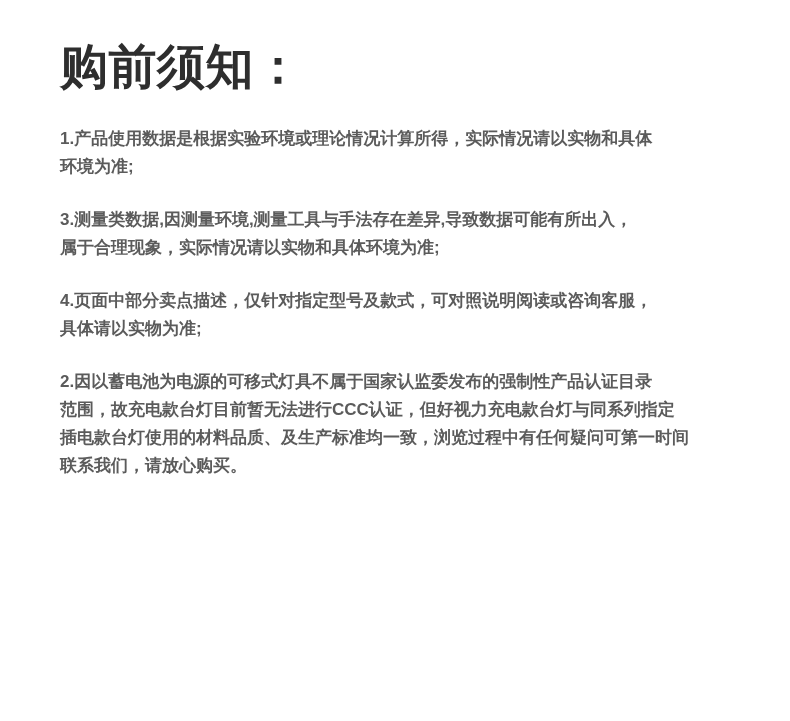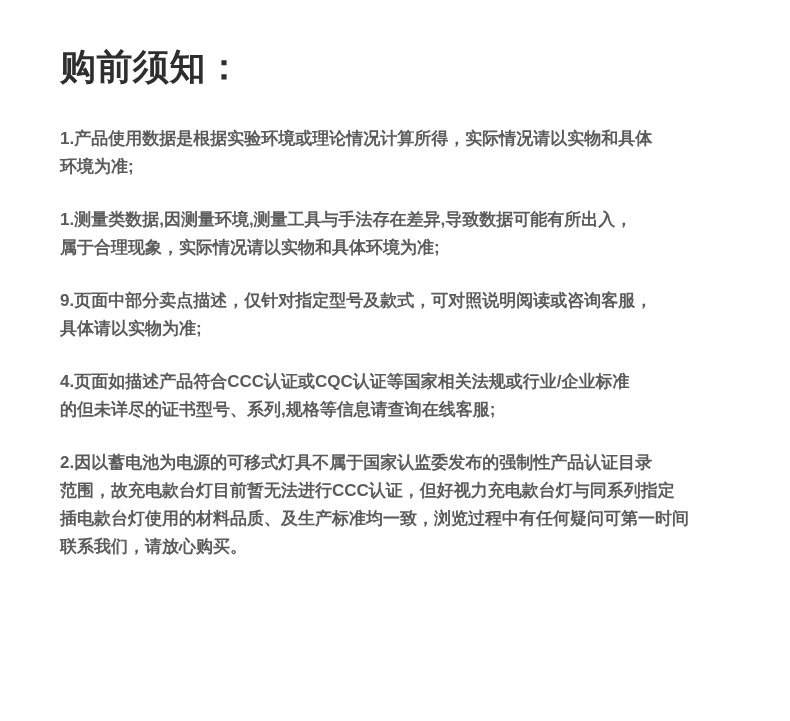--- a/index.html
+++ b/index.html
@@ -15,21 +15,21 @@
   }
   .notice-page {
     box-sizing: border-box;
     width: 790px;
     height: 721px;
     padding: 36px 20px 0 60px;
     background: #ffffff;
   }
   .notice-title {
     margin: 0 0 27px 0;
-    font-size: 36px;
+    font-size: 48px;
     line-height: 62px;
     font-weight: bold;
     color: #2e2e2e;
     letter-spacing: 0.5px;
     white-space: pre;
   }
   .notice-para {
     margin: 0 0 25px 0;
     font-size: 17px;
     line-height: 28px;
@@ -40,27 +40,25 @@
 </style>
 </head>
 <body>
 
 <main class="notice-page">
   <h1 class="notice-title">购前须知：</h1>
 
   <p class="notice-para">1.产品使用数据是根据实验环境或理论情况计算所得，实际情况请以实物和具体
 环境为准;</p>
 
-  <p class="notice-para">1.测量类数据,因测量环境,测量工具与手法存在差异,导致数据可能有所出入，
+  <p class="notice-para">3.测量类数据,因测量环境,测量工具与手法存在差异,导致数据可能有所出入，
 属于合理现象，实际情况请以实物和具体环境为准;</p>
 
-  <p class="notice-para">9.页面中部分卖点描述，仅针对指定型号及款式，可对照说明阅读或咨询客服，
+  <p class="notice-para">4.页面中部分卖点描述，仅针对指定型号及款式，可对照说明阅读或咨询客服，
 具体请以实物为准;</p>
 
-  <p class="notice-para">4.页面如描述产品符合CCC认证或CQC认证等国家相关法规或行业/企业标准
-的但未详尽的证书型号、系列,规格等信息请查询在线客服;</p>
 
 
   <p class="notice-para">2.因以蓄电池为电源的可移式灯具不属于国家认监委发布的强制性产品认证目录
 范围，故充电款台灯目前暂无法进行CCC认证，但好视力充电款台灯与同系列指定
 插电款台灯使用的材料品质、及生产标准均一致，浏览过程中有任何疑问可第一时间
 联系我们，请放心购买。</p>
 </main>
 
 </body></html>

